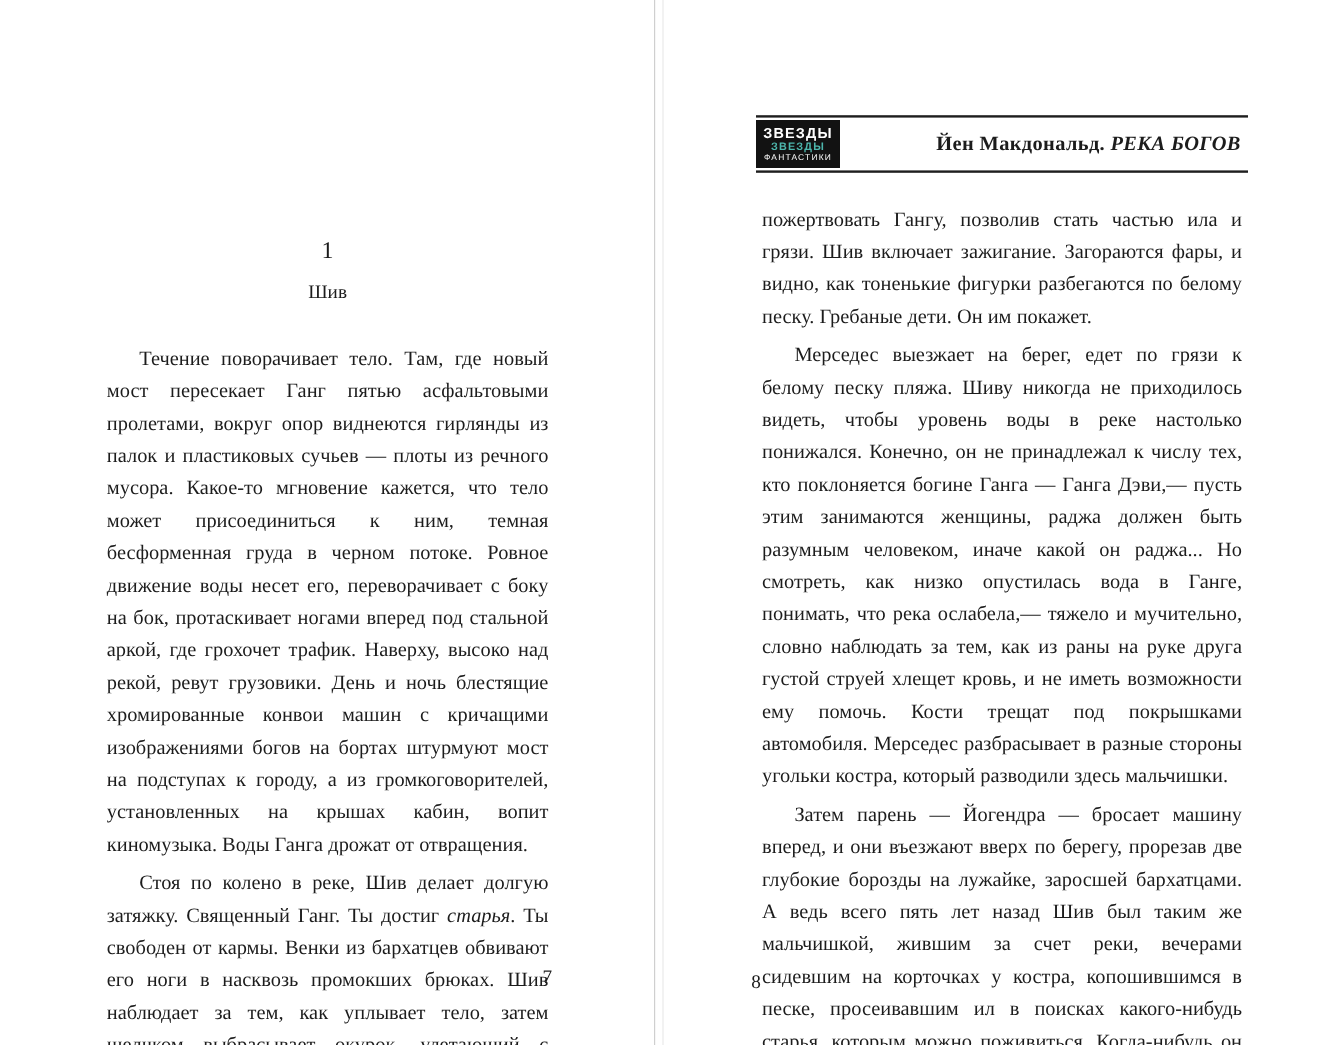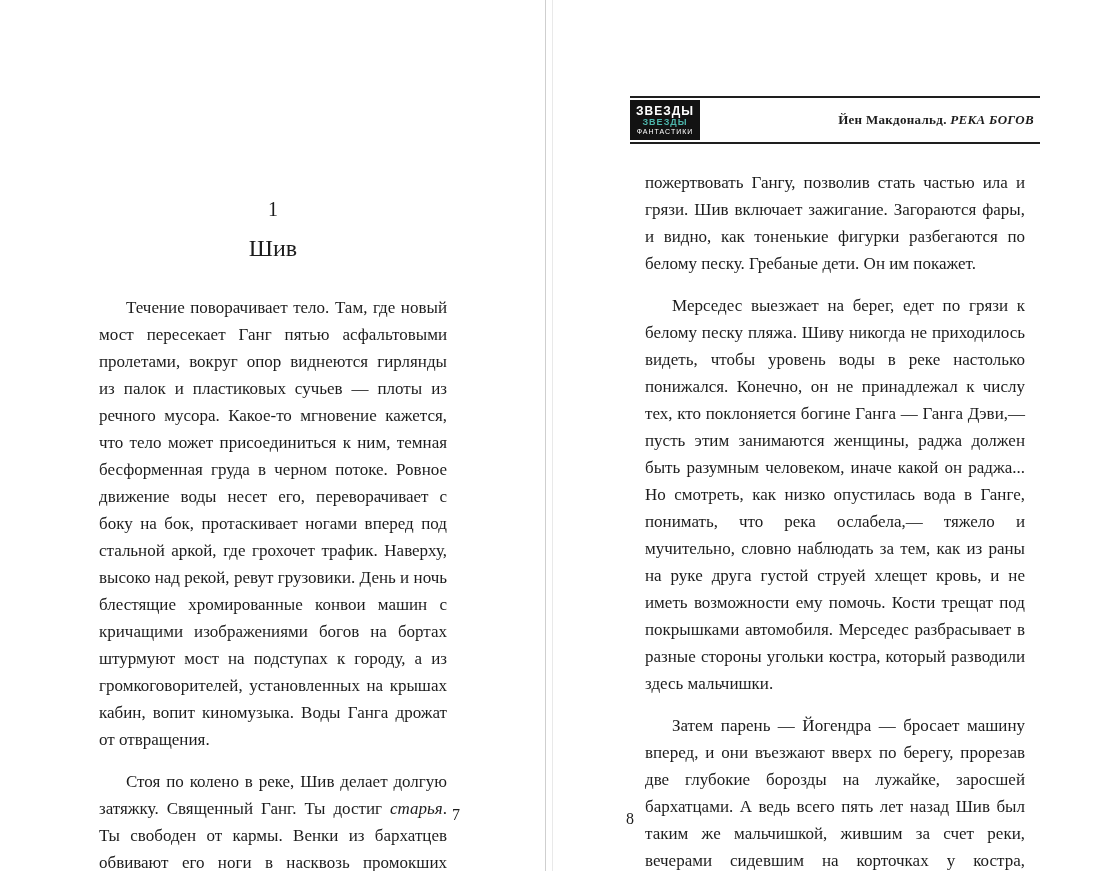--- a/index.html
+++ b/index.html
@@ -15,28 +15,28 @@
     position:absolute; top:0; height:100%; width:1px;
     background:#cfcfcf;
   }
   .gutter-line.g1 { left:545px; }
   .gutter-line.g2 { left:552px; background:#e9e9e9; }
 
   
   .left-page { position:absolute; left:84px; top:198px; width:378px; }
   .chapter-head { text-align:center; }
   .chapter-number { font-size:20px; line-height:1.1; }
-  .chapter-title  { font-size:24px; margin-top:15px;text-align:center; }
+  .chapter-title  { font-size:16px; margin-top:15px;text-align:center; }
   .page-body {
     margin-top:32px;
     font-size:17px;
     line-height:27px;
     text-align:justify;
   }
-  .page-body p { margin:15px; text-indent:27px; }
+  .page-body p { margin:5px; text-indent:27px; }
   .page-body p.continuation { text-indent:0; }
 
   
   .right-page { position:absolute; left:630px; top:56px; width:410px; }
   .running-head {
     border-top:2px solid #1e1e1e;
     border-bottom:2px solid #1e1e1e;
     height:44px;
     display:flex;
     align-items:center;
@@ -51,21 +51,21 @@
     line-height:1.1;
     flex:0 0 auto;
   }
   .publisher-logo .l1 { color:#ffffff; font-weight:bold; font-size:12px; letter-spacing:1px; }
   .publisher-logo .l2 { color:#4db6ac; font-weight:bold; font-size:9px; letter-spacing:1px; }
   .publisher-logo .l3 { color:#ffffff; font-size:7px; letter-spacing:1px; }
   .head-title {
     flex:1;
     text-align:right;
     padding-right:6px;
-    font-size:13px;
+    font-size:17px;
     font-weight:bold;
     letter-spacing:0.3px;
   }
   .head-title .book-title-italic { font-style:italic; }
   .right-page .page-body { margin-top:25px; }
 
   
   .folio { position:absolute; font-size:16px; color:#1c1c1c; }
   .folio-left  { left:452px; top:806px; }
   .folio-right { left:626px; top:810px; }

